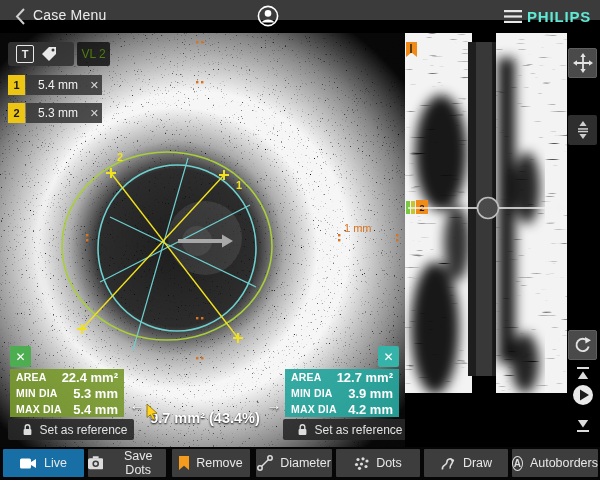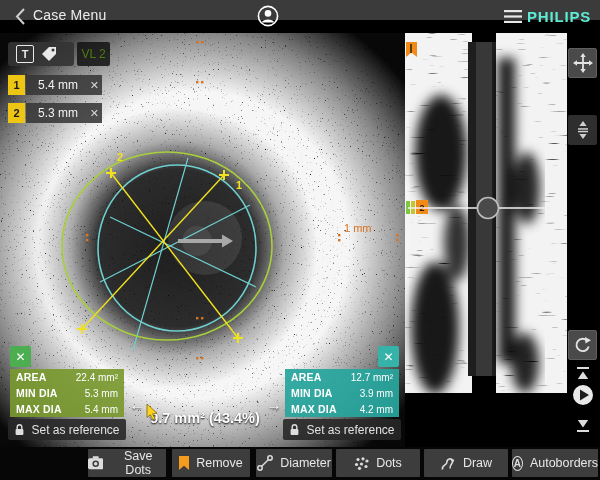--- a/index.html
+++ b/index.html
@@ -28,23 +28,23 @@
              font-size:11px;font-weight:bold;display:flex;align-items:center;justify-content:center;}
   .chip .val{position:absolute;left:18px;top:0;width:76px;height:20px;background:rgba(55,55,55,.88);
              display:flex;align-items:center;font-size:12px;color:#f2f2f2;padding-left:12px;box-sizing:border-box;}
   .chip .x{position:absolute;right:5px;top:0;height:20px;display:flex;align-items:center;font-size:11px;color:#d8d8d8;cursor:pointer;}
   
   .close-sq{width:21px;height:21px;border-radius:2px;display:flex;align-items:center;justify-content:center;
             font-size:12px;color:#fff;cursor:pointer;}
   .mpanel{width:114px;height:48px;}
   .mrow{height:16px;display:flex;align-items:center;justify-content:space-between;padding:0 6px;}
   .mrow .lb{font-size:10.5px;font-weight:bold;color:#fff;letter-spacing:.2px;}
-  .mrow .vl{font-size:10px;font-weight:normal;color:#fff;}
+  .mrow .vl{font-size:13px;font-weight:bold;color:#fff;}
   .setref{height:21px;background:rgba(40,40,40,.9);border-radius:2px;display:flex;align-items:center;
-          justify-content:center;gap:6px;font-size:12px;color:#e2e2e2;cursor:pointer;}
+          justify-content:center;gap:6px;font-size:12px;color:#e2e2e2;cursor:pointer;padding-left:8px;}
   #diff-label{left:155px;top:363px;width:100px;text-align:center;font-size:11px;color:#e6e6e6;text-shadow:0 1px 2px #000;}
   #diff-value{left:120px;top:377px;width:170px;text-align:center;font-size:14.5px;font-weight:bold;color:#fff;text-shadow:0 1px 2px #000;}
   .diff-arrow{top:363px;width:22px;text-align:center;font-size:15px;font-weight:bold;color:#fff;cursor:pointer;text-shadow:0 1px 2px #000;}
   #scale-label{left:344px;top:189px;font-size:11px;color:#d9731f;}
   
   #ild{position:absolute;left:405px;top:0;width:195px;height:414px;background:#000;}
   .side-btn{position:absolute;left:163px;width:29px;height:30px;border-radius:2px;display:flex;align-items:center;justify-content:center;cursor:pointer;}
   .side-btn.boxed{background:#4a4a4a;border:1px solid #5f5f5f;box-sizing:border-box;}
   .side-btn.dim{background:#2e2e2e;}
   
@@ -348,20 +348,27 @@
       <div class="side-btn" style="top:381px;height:22px;">
         <svg width="16" height="14" viewBox="0 0 16 14">
           <polygon points="8,9.5 2.8,2 13.2,2" fill="#dcdcdc"></polygon>
           <rect x="2" y="12" width="12" height="2" fill="#dcdcdc"></rect>
         </svg>
       </div>
     </div>
   </div>
 
   <div id="toolbar">
+    <button class="tb-btn active" style="left:3px;width:81px;">
+      <svg width="17" height="13" viewBox="0 0 17 13">
+        <rect x="0" y="1.5" width="11" height="10" rx="1.5" fill="#fff"></rect>
+        <polygon points="11,5 16,2 16,11 11,8" fill="#fff"></polygon>
+      </svg>
+      <span>Live</span>
+    </button>
     <button class="tb-btn" style="left:88px;width:78px;">
       <svg width="16" height="14" viewBox="0 0 16 14">
         <rect x="5" y="0" width="6" height="2.5" fill="#ddd"></rect>
         <rect x="0" y="2" width="16" height="11.5" rx="2" fill="#ddd"></rect>
         <circle cx="8" cy="7.8" r="3.4" fill="#3d3d3d"></circle>
         <circle cx="8" cy="7.8" r="1.8" fill="#ddd"></circle>
       </svg>
       <span>Save Dots</span>
     </button>
     <button class="tb-btn" style="left:172px;width:78px;">

